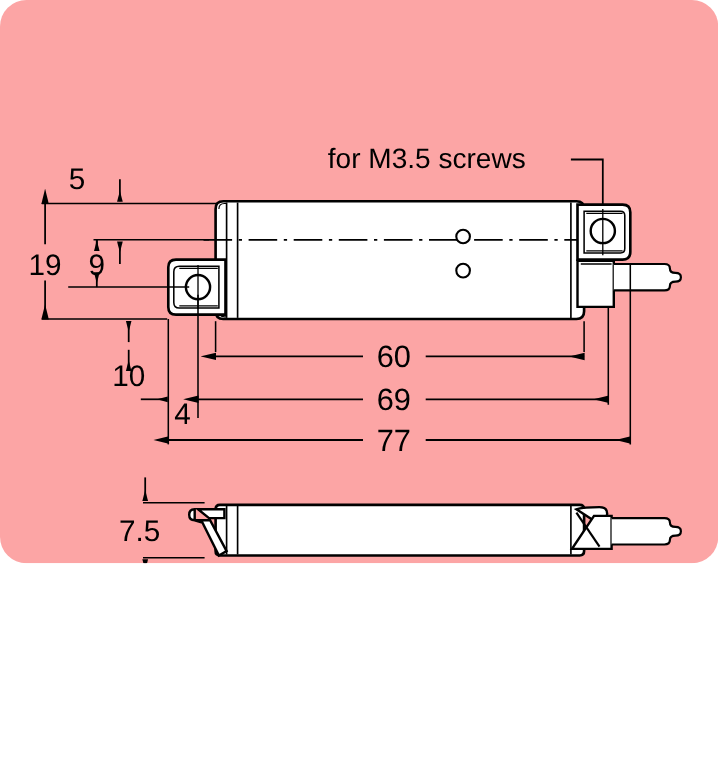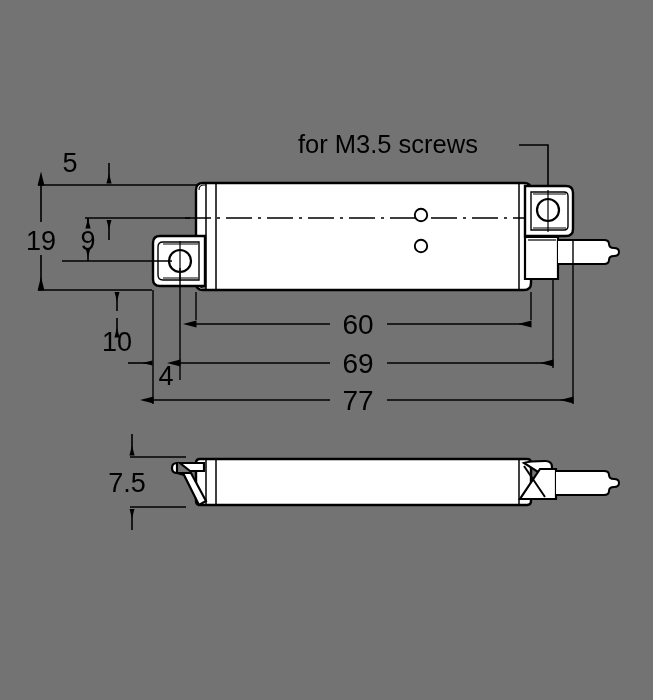--- a/index.html
+++ b/index.html
@@ -8,23 +8,24 @@
     padding: 0;
     background: #ffffff;
   }
   body {
     font-family: "Liberation Sans", sans-serif;
     color: #000000;
   }
   #drawing-root {
     position: relative;
     width: 653px;
-    height: 700px;
-    background: #737373;
+    height: 512px;
+    background: #fca5a5;
     overflow: hidden;
+    border-radius: 24px;
   }
   #drawing-svg {
     position: absolute;
     left: 0;
     top: 0;
     width: 653px;
     height: 700px;
     display: block;
   }
   .dim-text {

